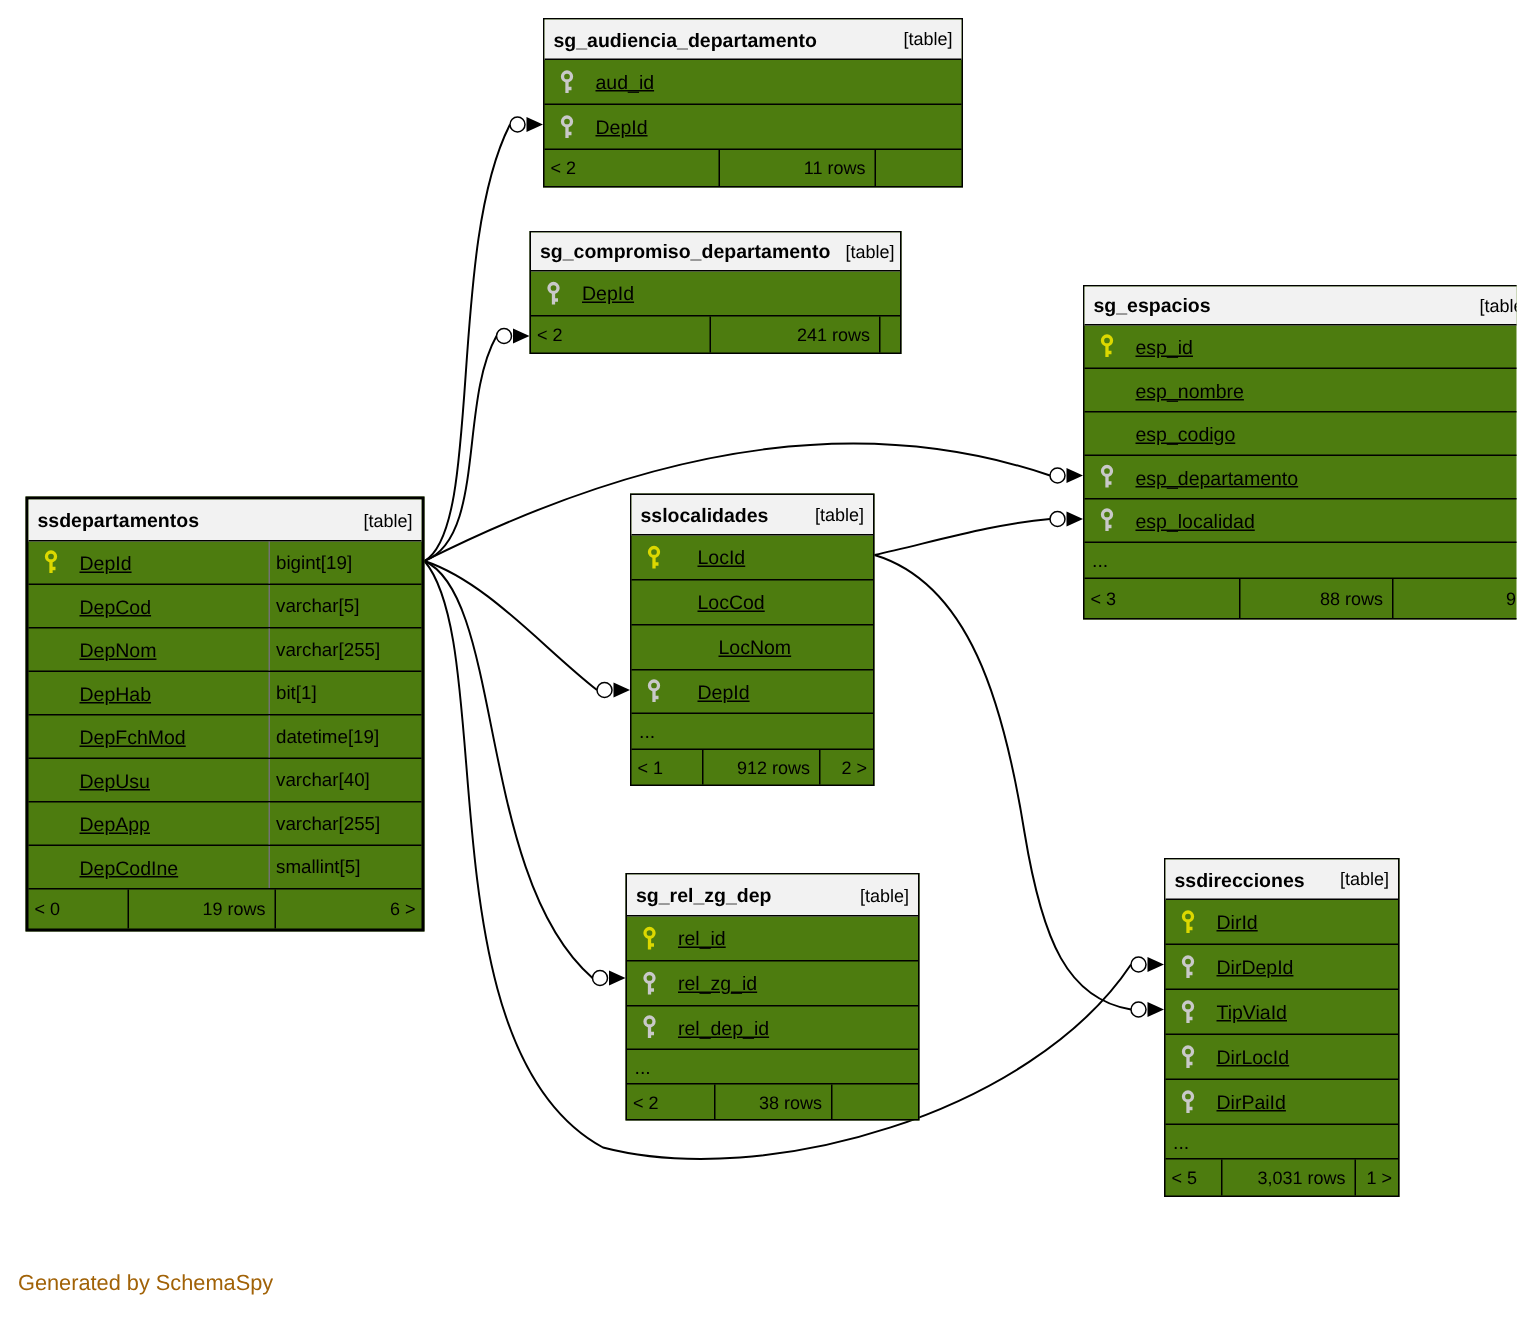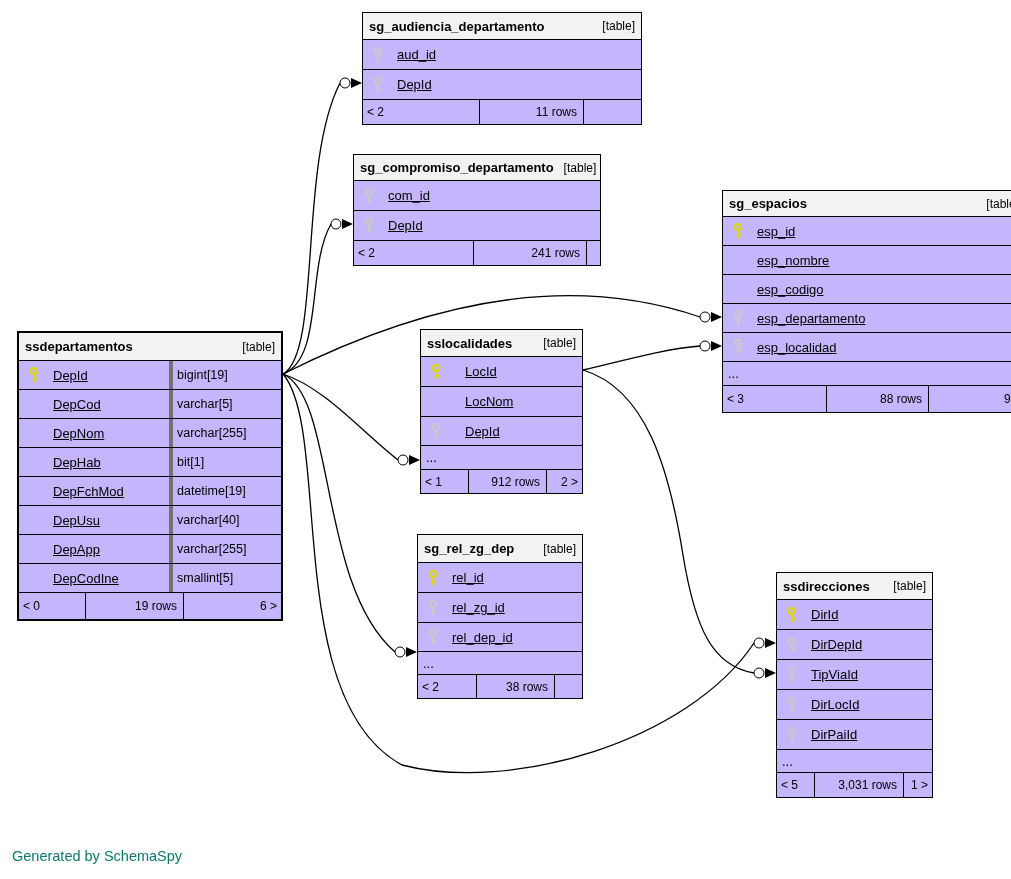--- a/index.html
+++ b/index.html
@@ -2,47 +2,47 @@
 <html><head>
 <meta charset="utf-8">
 <style>
   html,body{margin:0;padding:0;}
   body{
     width:1011px;height:879px;position:relative;background:#ffffff;
     font-family:"Liberation Sans",sans-serif;color:#000;overflow:hidden;
   }
   svg.rel{position:absolute;left:0;top:0;z-index:0;}
   .tbl{
-    position:absolute;background:#c4b5fd;border:1px solid #000;z-index:1;
+    position:absolute;background:#4d7c0f;border:1px solid #000;z-index:1;
     font-size:13px;box-sizing:border-box;
   }
   .tbl.focus{border-width:2px;}
   .hdr{
     display:flex;justify-content:space-between;align-items:center;
     background:#f2f2f2;border-bottom:1px solid #000;padding:0 6px;height:var(--hh,26px);
   }
   .tname{font-weight:bold;white-space:nowrap;}
   .badge{font-weight:normal;font-size:12px;margin-left:10px;white-space:nowrap;text-align:right;}
   .crow{display:flex;align-items:center;border-bottom:1px solid #000;height:var(--rh,29px);box-sizing:border-box;}
   .keyicon{width:13px;margin-left:9px;flex:none;display:flex;align-items:center;}
   .keyicon svg{display:block;}
   .cname{margin-left:12px;white-space:nowrap;text-decoration:underline;}
   .has-type .cname{flex:1;}
   .ctype{
-    border-left:4px solid #737373;align-self:stretch;display:flex;align-items:center;
-    padding-left:4px;width:112px;flex:none;font-size:12.5px;white-space:nowrap;box-sizing:border-box;
+    border-left:1px solid #737373;align-self:stretch;display:flex;align-items:center;
+    padding-left:4px;width:102px;flex:none;font-size:12.5px;white-space:nowrap;box-sizing:border-box;
   }
   .dots{height:23px;border-bottom:1px solid #000;display:flex;align-items:center;padding-left:5px;}
   .ftr{display:flex;height:24px;font-size:12px;align-items:stretch;}
   .fcell{display:flex;align-items:center;box-sizing:border-box;white-space:nowrap;}
   .fcell + .fcell{border-left:1px solid #000;}
   .fleft{padding-left:4px;justify-content:flex-start;}
   .fmid{padding-right:6px;justify-content:flex-end;}
   .fright{padding-right:4px;justify-content:flex-end;flex:1;}
-  .note{position:absolute;left:12px;top:848px;font-size:14.5px;color:#0f766e;}
+  .note{position:absolute;left:12px;top:848px;font-size:14.5px;color:#a16207;}
 </style>
 </head>
 <body>
 
 <svg class="rel" width="1011" height="879" viewBox="0 0 1011 879">
   <g stroke="#000" stroke-width="1.3" fill="none">
     <path d="M283,374 C322,352 298,165 340,83"></path>
     <path d="M283,374 C324,358 306,268 331,224"></path>
     <path d="M283,374 C450,290 585,278 700,317"></path>
     <path d="M283,374 C325,388 362,432 398,460"></path>
@@ -122,29 +122,20 @@
     <span class="tname">sg_compromiso_departamento</span>
     <span class="badge">[table]</span>
   </div>
   <div class="crow">
     <span class="keyicon">
         <svg width="12" height="18" viewBox="0 0 12 18">
           <circle cx="6" cy="5" r="3" fill="none" stroke="#c9c9c9" stroke-width="2.2"></circle>
           <path d="M6 8.2 L6 16 M6 13 L9 13" stroke="#c9c9c9" stroke-width="2.2"></path>
         </svg>
       </span>
-    <span class="cname">com_id</span>
-  </div>
-  <div class="crow">
-    <span class="keyicon">
-        <svg width="12" height="18" viewBox="0 0 12 18">
-          <circle cx="6" cy="5" r="3" fill="none" stroke="#c9c9c9" stroke-width="2.2"></circle>
-          <path d="M6 8.2 L6 16 M6 13 L9 13" stroke="#c9c9c9" stroke-width="2.2"></path>
-        </svg>
-      </span>
     <span class="cname">DepId</span>
   </div>
   <div class="ftr">
     <span class="fcell fleft" style="width:119px">&lt; 2</span>
     <span class="fcell fmid" style="width:113px">241 rows</span>
     <span class="fcell fright"></span>
   </div>
 </div>
 
 <div class="tbl" style="left:722px;top:190px;width:304px;--hh:25px;--rh:29px">
@@ -261,40 +252,44 @@
     <span class="keyicon">
         <svg width="12" height="18" viewBox="0 0 12 18">
           <circle cx="6" cy="5" r="3" fill="none" stroke="#dcd800" stroke-width="2.2"></circle>
           <path d="M6 8.2 L6 16 M6 13 L9 13" stroke="#dcd800" stroke-width="2.2"></path>
         </svg>
       </span>
     <span class="cname" style="margin-left:22px">LocId</span>
   </div>
   <div class="crow">
     <span class="keyicon"></span>
-    <span class="cname" style="margin-left:22px">LocNom</span>
+    <span class="cname" style="margin-left:22px">LocCod</span>
+  </div>
+  <div class="crow">
+    <span class="keyicon"></span>
+    <span class="cname" style="margin-left:36px">LocNom</span>
   </div>
   <div class="crow" style="height:29px">
     <span class="keyicon">
         <svg width="12" height="18" viewBox="0 0 12 18">
           <circle cx="6" cy="5" r="3" fill="none" stroke="#c9c9c9" stroke-width="2.2"></circle>
           <path d="M6 8.2 L6 16 M6 13 L9 13" stroke="#c9c9c9" stroke-width="2.2"></path>
         </svg>
       </span>
     <span class="cname" style="margin-left:22px">DepId</span>
   </div>
   <div class="dots">...</div>
   <div class="ftr" style="height:23px">
     <span class="fcell fleft" style="width:47px">&lt; 1</span>
     <span class="fcell fmid" style="width:78px">912 rows</span>
     <span class="fcell fright">2 &gt;</span>
   </div>
 </div>
 
-<div class="tbl" style="left:417px;top:534px;width:166px;--hh:27px;--rh:30px">
+<div class="tbl" style="left:417px;top:582px;width:196px;--hh:27px;--rh:30px">
   <div class="hdr">
     <span class="tname">sg_rel_zg_dep</span>
     <span class="badge">[table]</span>
   </div>
   <div class="crow">
     <span class="keyicon">
         <svg width="12" height="18" viewBox="0 0 12 18">
           <circle cx="6" cy="5" r="3" fill="none" stroke="#dcd800" stroke-width="2.2"></circle>
           <path d="M6 8.2 L6 16 M6 13 L9 13" stroke="#dcd800" stroke-width="2.2"></path>
         </svg>

